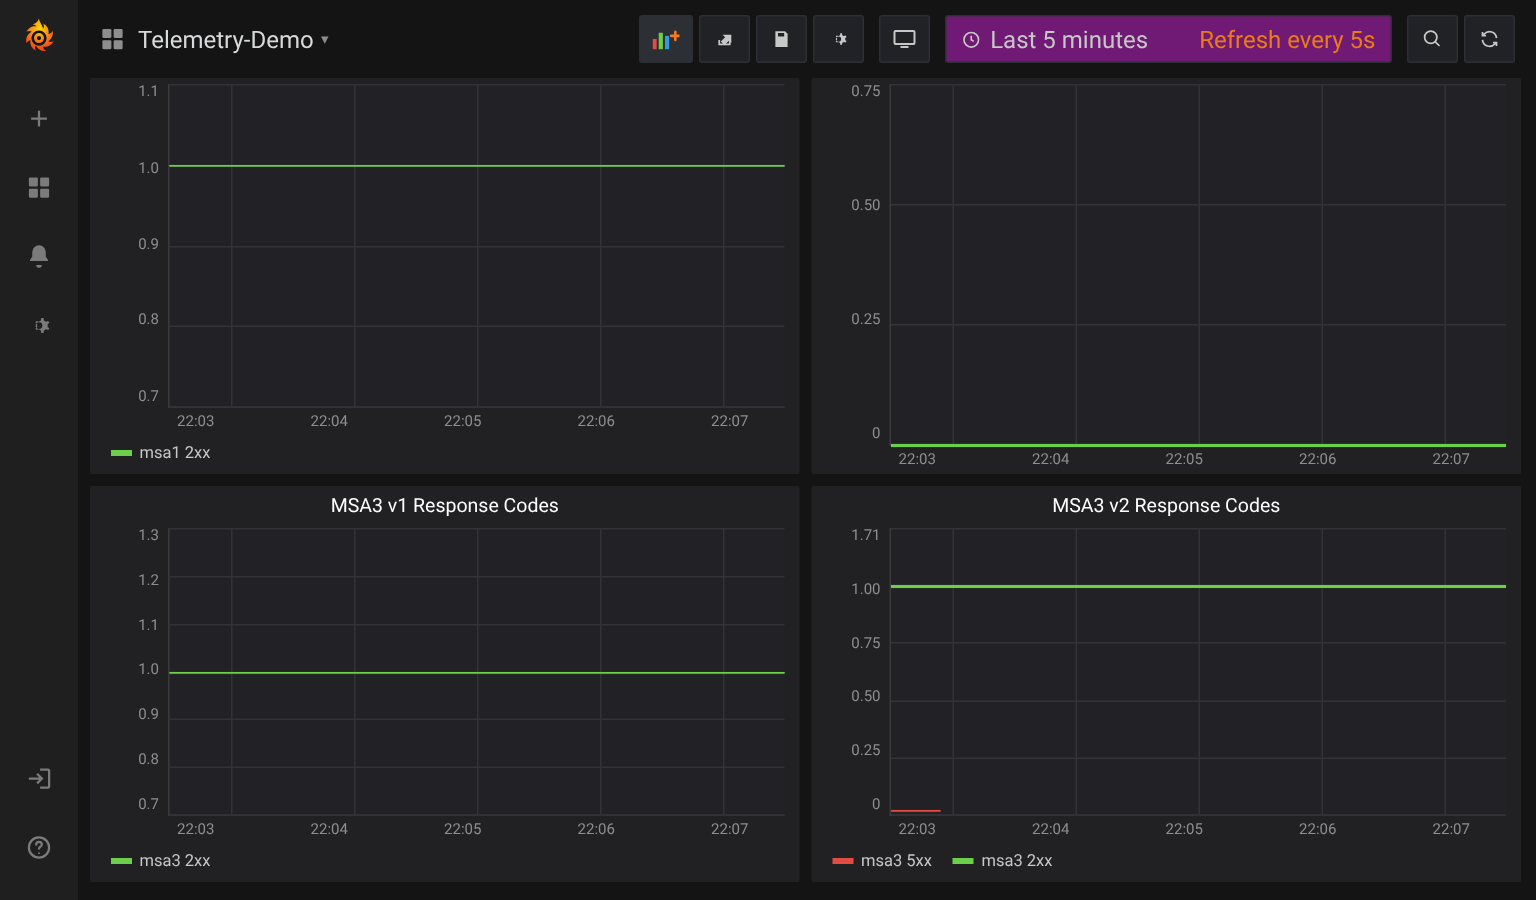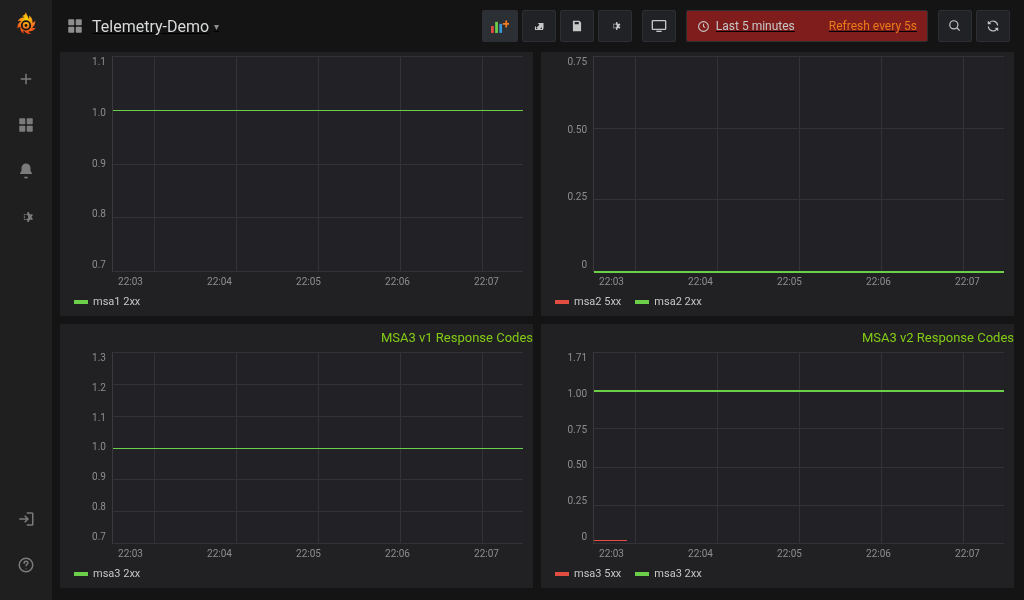--- a/index.html
+++ b/index.html
@@ -12,37 +12,37 @@
   .logo { width: 28px; height: 28px; margin-bottom: 18px; display: flex; align-items: center; justify-content: center; }
   .logo svg { width: 28px; height: 28px; }
   .sidebar-icon { width: 34px; height: 34px; display: flex; align-items: center; justify-content: center; color: #7b7b7b; cursor: pointer; margin: 6px 0; }
   .sidebar-spacer { flex: 1; }
   .sidebar-bottom { padding-bottom: 12px; display: flex; flex-direction: column; align-items: center; }
   
   
   .main { flex: 1; display: flex; flex-direction: column; background: #141414; }
   
   
-  .topbar { height: 52px; background: #141414; display: flex; align-items: center; padding: 0 14px; gap: 10px; text-decoration: underline; }
+  .topbar { height: 52px; background: #141414; display: flex; align-items: center; padding: 0 14px; gap: 10px; }
   .crumb { display: flex; align-items: center; gap: 8px; color: #d8d9da; font-size: 16px; cursor: pointer; }
   .crumb-icon { display: flex; align-items: center; justify-content: center; }
   .crumb-title { display: flex; align-items: center; gap: 5px; }
   .crumb-title .caret { font-size: 10px; color: #8e8e8e; }
   .topbar-spacer { flex: 1; }
   .tb-group { display: flex; gap: 4px; align-items: center; }
   .tb-btn { height: 32px; min-width: 34px; background: #202226; border: 1px solid #2c2f34; border-radius: 2px; display: flex; align-items: center; justify-content: center; color: #c7c7c7; cursor: pointer; padding: 0 8px; font-size: 12px; }
   .tb-btn.active { background: #2c2f34; }
   .tb-btn.primary-icon svg { fill: #e8e8e8; }
-  .time-picker { height: 32px; background: #7f1d1d; border: 1px solid #2c2f34; border-radius: 2px; display: flex; align-items: center; gap: 6px; padding: 0 10px; color: #c7c7c7; cursor: pointer; font-size: 12px; }
+  .time-picker { height: 32px; background: #701a75; border: 1px solid #2c2f34; border-radius: 2px; display: flex; align-items: center; gap: 6px; padding: 0 10px; color: #c7c7c7; cursor: pointer; font-size: 16px; }
   .time-picker .refresh { color: #eb7b18; padding-left: 28px; }
   
   
   .dash { flex: 1; display: grid; grid-template-columns: 1fr 1fr; grid-template-rows: 1fr 1fr; gap: 8px; padding: 0 10px 12px 8px; }
   .panel { background: #212124; border-radius: 1px; display: flex; flex-direction: column; overflow: hidden; }
-  .panel-title { text-align: right; color: #84cc16; font-size: 13px; padding: 6px 0 2px; height: 24px; }
+  .panel-title { text-align: center; color: #ffffff; font-size: 13px; padding: 6px 0 2px; height: 24px; }
   .plot-wrap { flex: 1; display: flex; padding-left: 16px; }
   .ylabels { width: 36px; display: flex; flex-direction: column; justify-content: space-between; align-items: flex-end; padding: 4px 6px 4px 0; color: #8e8e8e; font-size: 10px; }
   .plot { flex: 1; position: relative; margin: 4px 10px 2px 0; border-left: 1px solid #3a3a3d; border-bottom: 1px solid #3a3a3d; background: #222125;}
   .grid-h, .grid-v { position: absolute; background: #333236; }
   .grid-h { left: 0; right: 0; height: 1px; }
   .grid-v { top: 0; bottom: 0; width: 1px; }
   .series-line { position: absolute; left: 0; right: 0; height: 1.5px; }
   .series-line.green { background: #6ccf4a; box-shadow: 0 0 0.5px #6ccf4a; }
   .series-line.red { background: #e24d42; box-shadow: 0 0 0.5px #e24d42; }
   .xlabels { display: flex; color: #8e8e8e; font-size: 10px; padding: 2px 12px 4px 36px; gap: 20px; }
@@ -251,30 +251,20 @@
               <div class="series-line green" style="top: 100%;"></div>
             </div>
           </div>
           <div class="xlabels">
             <span>22:03</span>
             <span>22:04</span>
             <span>22:05</span>
             <span>22:06</span>
             <span>22:07</span>
           </div>
-          <div class="legend">
-            <div class="legend-item">
-              <span class="swatch red"></span>
-              <span>msa2 5xx</span>
-            </div>
-            <div class="legend-item">
-              <span class="swatch green"></span>
-              <span>msa2 2xx</span>
-            </div>
-          </div>
         </div>
         <div class="panel">
           <div class="panel-title">MSA3 v1 Response Codes</div>
           <div class="plot-wrap">
             <div class="ylabels">
               <span>1.3</span>
               <span>1.2</span>
               <span>1.1</span>
               <span>1.0</span>
               <span>0.9</span>

